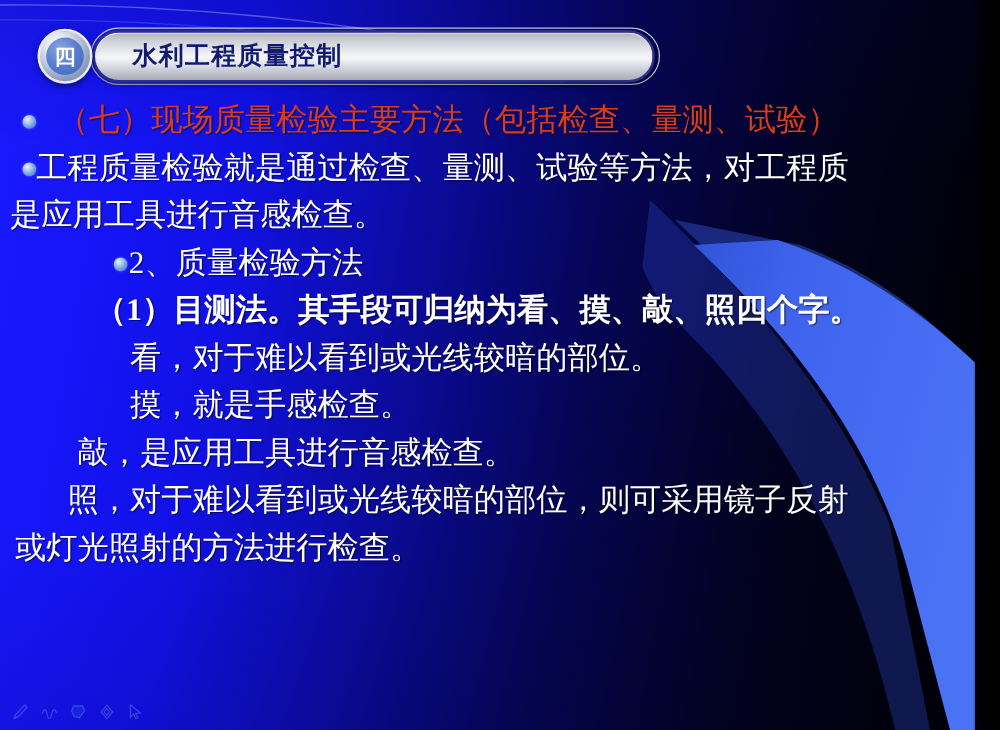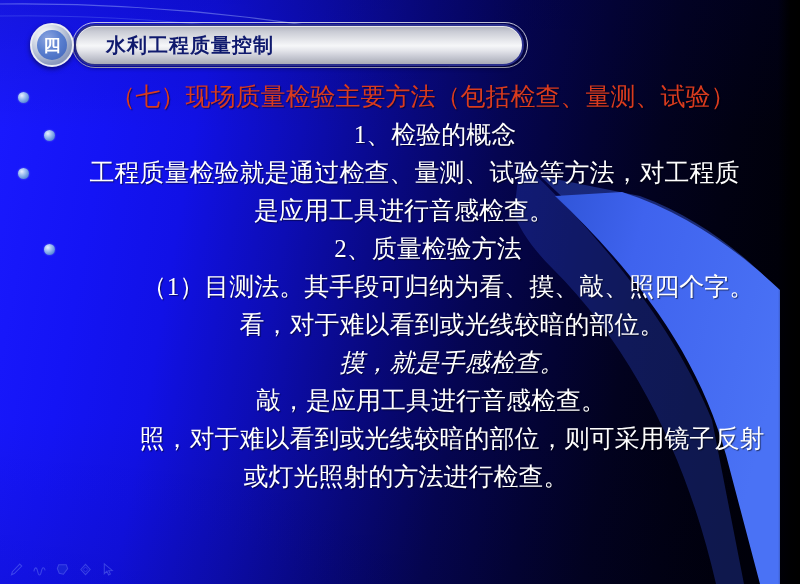--- a/index.html
+++ b/index.html
@@ -155,21 +155,20 @@
     top: 78px;
     width: 800px;
   }
   .line {
     position: relative;
     color: #ffffff;
     font-size: 25px;
     line-height: 38px;
     white-space: nowrap;
     text-shadow: 1px 1px 1px rgba(0,0,0,0.55);
-    text-align: center;
   }
   .line.heading {
     color: #d93b1e;
     font-size: 25px;
     text-shadow: 1px 1px 1px rgba(0,0,0,0.5);
   }
   .bullet {
     position: absolute;
     width: 11px;
     height: 11px;
@@ -241,29 +240,28 @@
     <div class="title-plate-outline"></div>
     <div class="title-plate"></div>
     <div class="badge">
       <div class="badge-inner">四</div>
     </div>
     <div class="title-text">水利工程质量控制</div>
   </div>
 
   <div class="content" id="body-lines">
       <div class="line heading" style="padding-left: 46px;"><span class="bullet" style="left: 18px; top: 14px;"></span><span>（七）现场质量检验主要方法（包括检查、量测、试验）</span></div>
-      <div class="line" style="padding-left: 70px;"><span class="bullet" style="left: 44px; top: 14px;"></span><span>1、检验的概念</span></div>
       <div class="line" style="padding-left: 29px;"><span class="bullet" style="left: 18px; top: 14px;"></span><span>工程质量检验就是通过检查、量测、试验等方法，对工程质</span></div>
       <div class="line" style="padding-left: 8px;"><span>是应用工具进行音感检查。</span></div>
-      <div class="line" style="padding-left: 56px;"><span class="bullet" style="left: 44px; top: 14px;"></span><span>2、质量检验方法</span></div>
-      <div class="line" style="padding-left: 96px;"><span>（1）目测法。其手段可归纳为看、摸、敲、照四个字。</span></div>
+      <div class="line" style="padding-left: 56px; margin-left: 47px;"><span class="bullet" style="left: 44px; top: 14px;"></span><span>2、质量检验方法</span></div>
+      <div class="line" style="padding-left: 76px; font-weight: bold;"><span>（1）目测法。其手段可归纳为看、摸、敲、照四个字。</span></div>
       <div class="line" style="padding-left: 104px;"><span>看，对于难以看到或光线较暗的部位。</span></div>
-      <div class="line" style="padding-left: 104px; font-style: italic;"><span>摸，就是手感检查。</span></div>
+      <div class="line" style="padding-left: 104px;"><span>摸，就是手感检查。</span></div>
       <div class="line" style="padding-left: 40px; margin-left: 22px;"><span>敲，是应用工具进行音感检查。</span></div>
-      <div class="line" style="padding-left: 104px;"><span>照，对于难以看到或光线较暗的部位，则可采用镜子反射</span></div>
+      <div class="line" style="padding-left: 54px;"><span>照，对于难以看到或光线较暗的部位，则可采用镜子反射</span></div>
       <div class="line" style="padding-left: 12px;"><span>或灯光照射的方法进行检查。</span></div>
     </div>
 
   <div class="annot-bar">
     <div class="annot-icon">
       <svg width="15" height="15" viewBox="0 0 16 16" xmlns="http://www.w3.org/2000/svg">
         <path d="M11.5 2.2 L13.6 4.3 L5.6 12.3 L2.6 13.6 L3.6 10.4 Z" fill="none" stroke="#9ab4ff" stroke-width="1.1"></path>
       </svg>
     </div>
     <div class="annot-icon">

